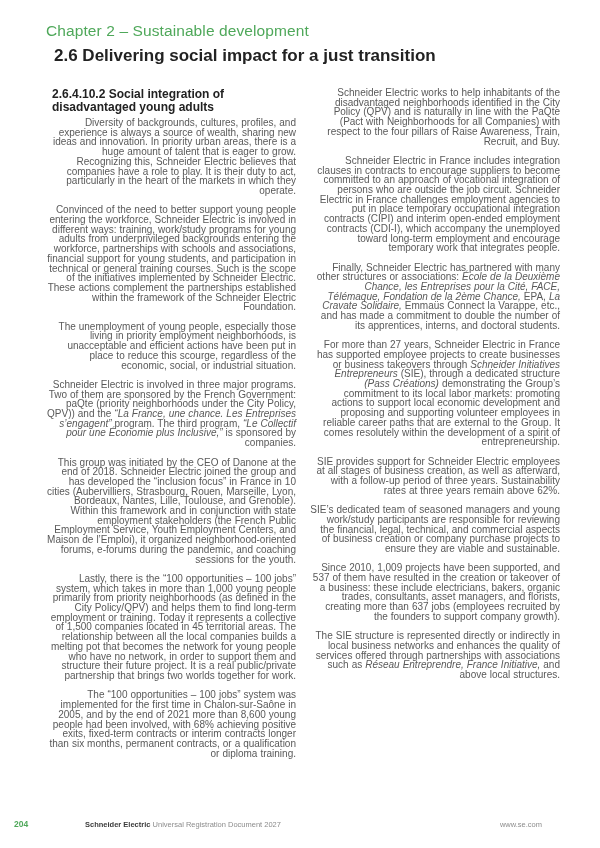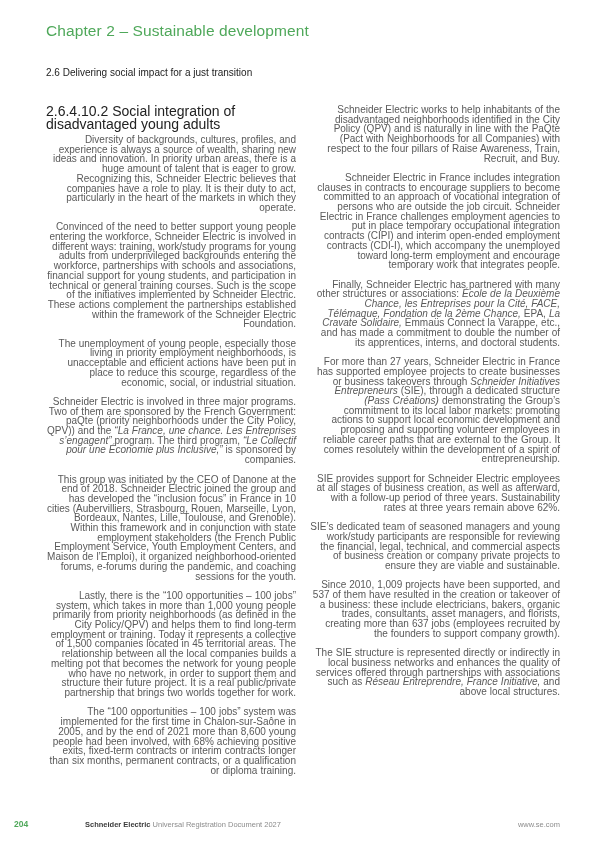--- a/index.html
+++ b/index.html
@@ -4,39 +4,39 @@
 <style>
   html,body{margin:0;padding:0;background:#e8e8e8;}
   .page{
     width:600px;height:848px;background:#ffffff;position:relative;
     font-family:"Liberation Sans", sans-serif;overflow:hidden;margin:0 auto;
     -webkit-font-smoothing:antialiased;
   }
   .content{position:absolute;left:46px;top:22px;width:514px;}
   .chapter-title{
     color:#4fa85a;font-size:15.5px;font-weight:400;letter-spacing:0.1px;
-    margin:0 0 26px 0;line-height:18px;
+    margin:0 0 9px 0;line-height:18px;
   }
   .section-title{
-    color:#222222;font-size:10px;font-weight:400;margin:0;line-height:14px;
+    color:#222222;font-size:17px;font-weight:700;margin:8px;line-height:14px;
   }
   .columns{display:flex;gap:14px;margin-top:25px;}
   .col{width:250px;}
   .sec-heading{
-    color:#222222;font-size:14px;font-weight:400;line-height:13px;
-    margin:0 0 4px 0;
+    color:#222222;font-size:12px;font-weight:700;line-height:13px;
+    margin:0 0 4px 6px;
   }
   .sec-heading.mt{margin-top:2px;}
   .col p{
     color:#595959;font-size:10px;line-height:9.7px;margin:0 0 9.7px 0;
     text-align:right;word-spacing:0.2px;
   }
   .col p i{font-style:italic;}
   .footer{
-    position:absolute;left:0;right:0;bottom:16px;height:12px;
+    position:absolute;left:0;right:18px;bottom:16px;height:12px;
     font-size:7.5px;color:#8c8c8c;
   }
   .footer .pagenum{
     position:absolute;left:14px;top:-1px;color:#4fa85a;
     font-size:8.5px;font-weight:700;
   }
   .footer .docinfo{position:absolute;left:46px;top:0;}
   .footer .docinfo b{color:#3a3a3a;font-weight:700;padding-left:39px;}
   .footer .site{position:absolute;right:40px;top:0;font-weight:400;color:#8c8c8c;}
 </style>
@@ -66,21 +66,21 @@
 
       <div class="col">
         <div>
             <p><span>Schneider Electric works to help inhabitants of the disadvantaged neighborhoods identified in the City Policy (QPV) and is naturally in line with the PaQte (Pact with Neighborhoods for all Companies) with respect to the four pillars of Raise Awareness, Train, Recruit, and Buy.</span></p>
             <p><span>Schneider Electric in France includes integration clauses in contracts to encourage suppliers to become committed to an approach of vocational integration of persons who are outside the job circuit. Schneider Electric in France challenges employment agencies to put in place temporary occupational integration contracts (CIPI) and interim open-ended employment contracts (CDI-I), which accompany the unemployed toward long-term employment and encourage temporary work that integrates people.</span></p>
             <p><span>Finally, Schneider Electric has partnered with many other structures or associations: </span><i>École de la Deuxième Chance, les Entreprises pour la Cité, FACE, Télémaque, Fondation de la 2ème Chance,</i><span> EPA, </span><i>La Cravate Solidaire,</i><span> Emmaüs Connect la Varappe, etc., and has made a commitment to double the number of its apprentices, interns, and doctoral students.</span></p>
           </div>
         <div>
             <p><span>For more than 27 years, Schneider Electric in France has supported employee projects to create businesses or business takeovers through </span><i>Schneider Initiatives Entrepreneurs</i><span> (SIE), through a dedicated structure </span><i>(Pass Créations)</i><span> demonstrating the Group’s commitment to its local labor markets: promoting actions to support local economic development and proposing and supporting volunteer employees in reliable career paths that are external to the Group. It comes resolutely within the development of a spirit of entrepreneurship.</span></p>
             <p><span>SIE provides support for Schneider Electric employees at all stages of business creation, as well as afterward, with a follow-up period of three years. Sustainability rates at three years remain above 62%.</span></p>
-            <p><span>SIE’s dedicated team of seasoned managers and young work/study participants are responsible for reviewing the financial, legal, technical, and commercial aspects of business creation or company private projects to ensure they are viable and sustainable.</span></p>
+            <p><span>SIE’s dedicated team of seasoned managers and young work/study participants are responsible for reviewing the financial, legal, technical, and commercial aspects of business creation or company purchase projects to ensure they are viable and sustainable.</span></p>
             <p><span>Since 2010, 1,009 projects have been supported, and 537 of them have resulted in the creation or takeover of a business: these include electricians, bakers, organic trades, consultants, asset managers, and florists, creating more than 637 jobs (employees recruited by the founders to support company growth).</span></p>
             <p><span>The SIE structure is represented directly or indirectly in local business networks and enhances the quality of services offered through partnerships with associations such as </span><i>Réseau Entreprendre, France Initiative,</i><span> and above local structures.</span></p>
           </div>
       </div>
 
     </div>
   </div>
 
   <div class="footer">
     <span class="pagenum">204</span>

